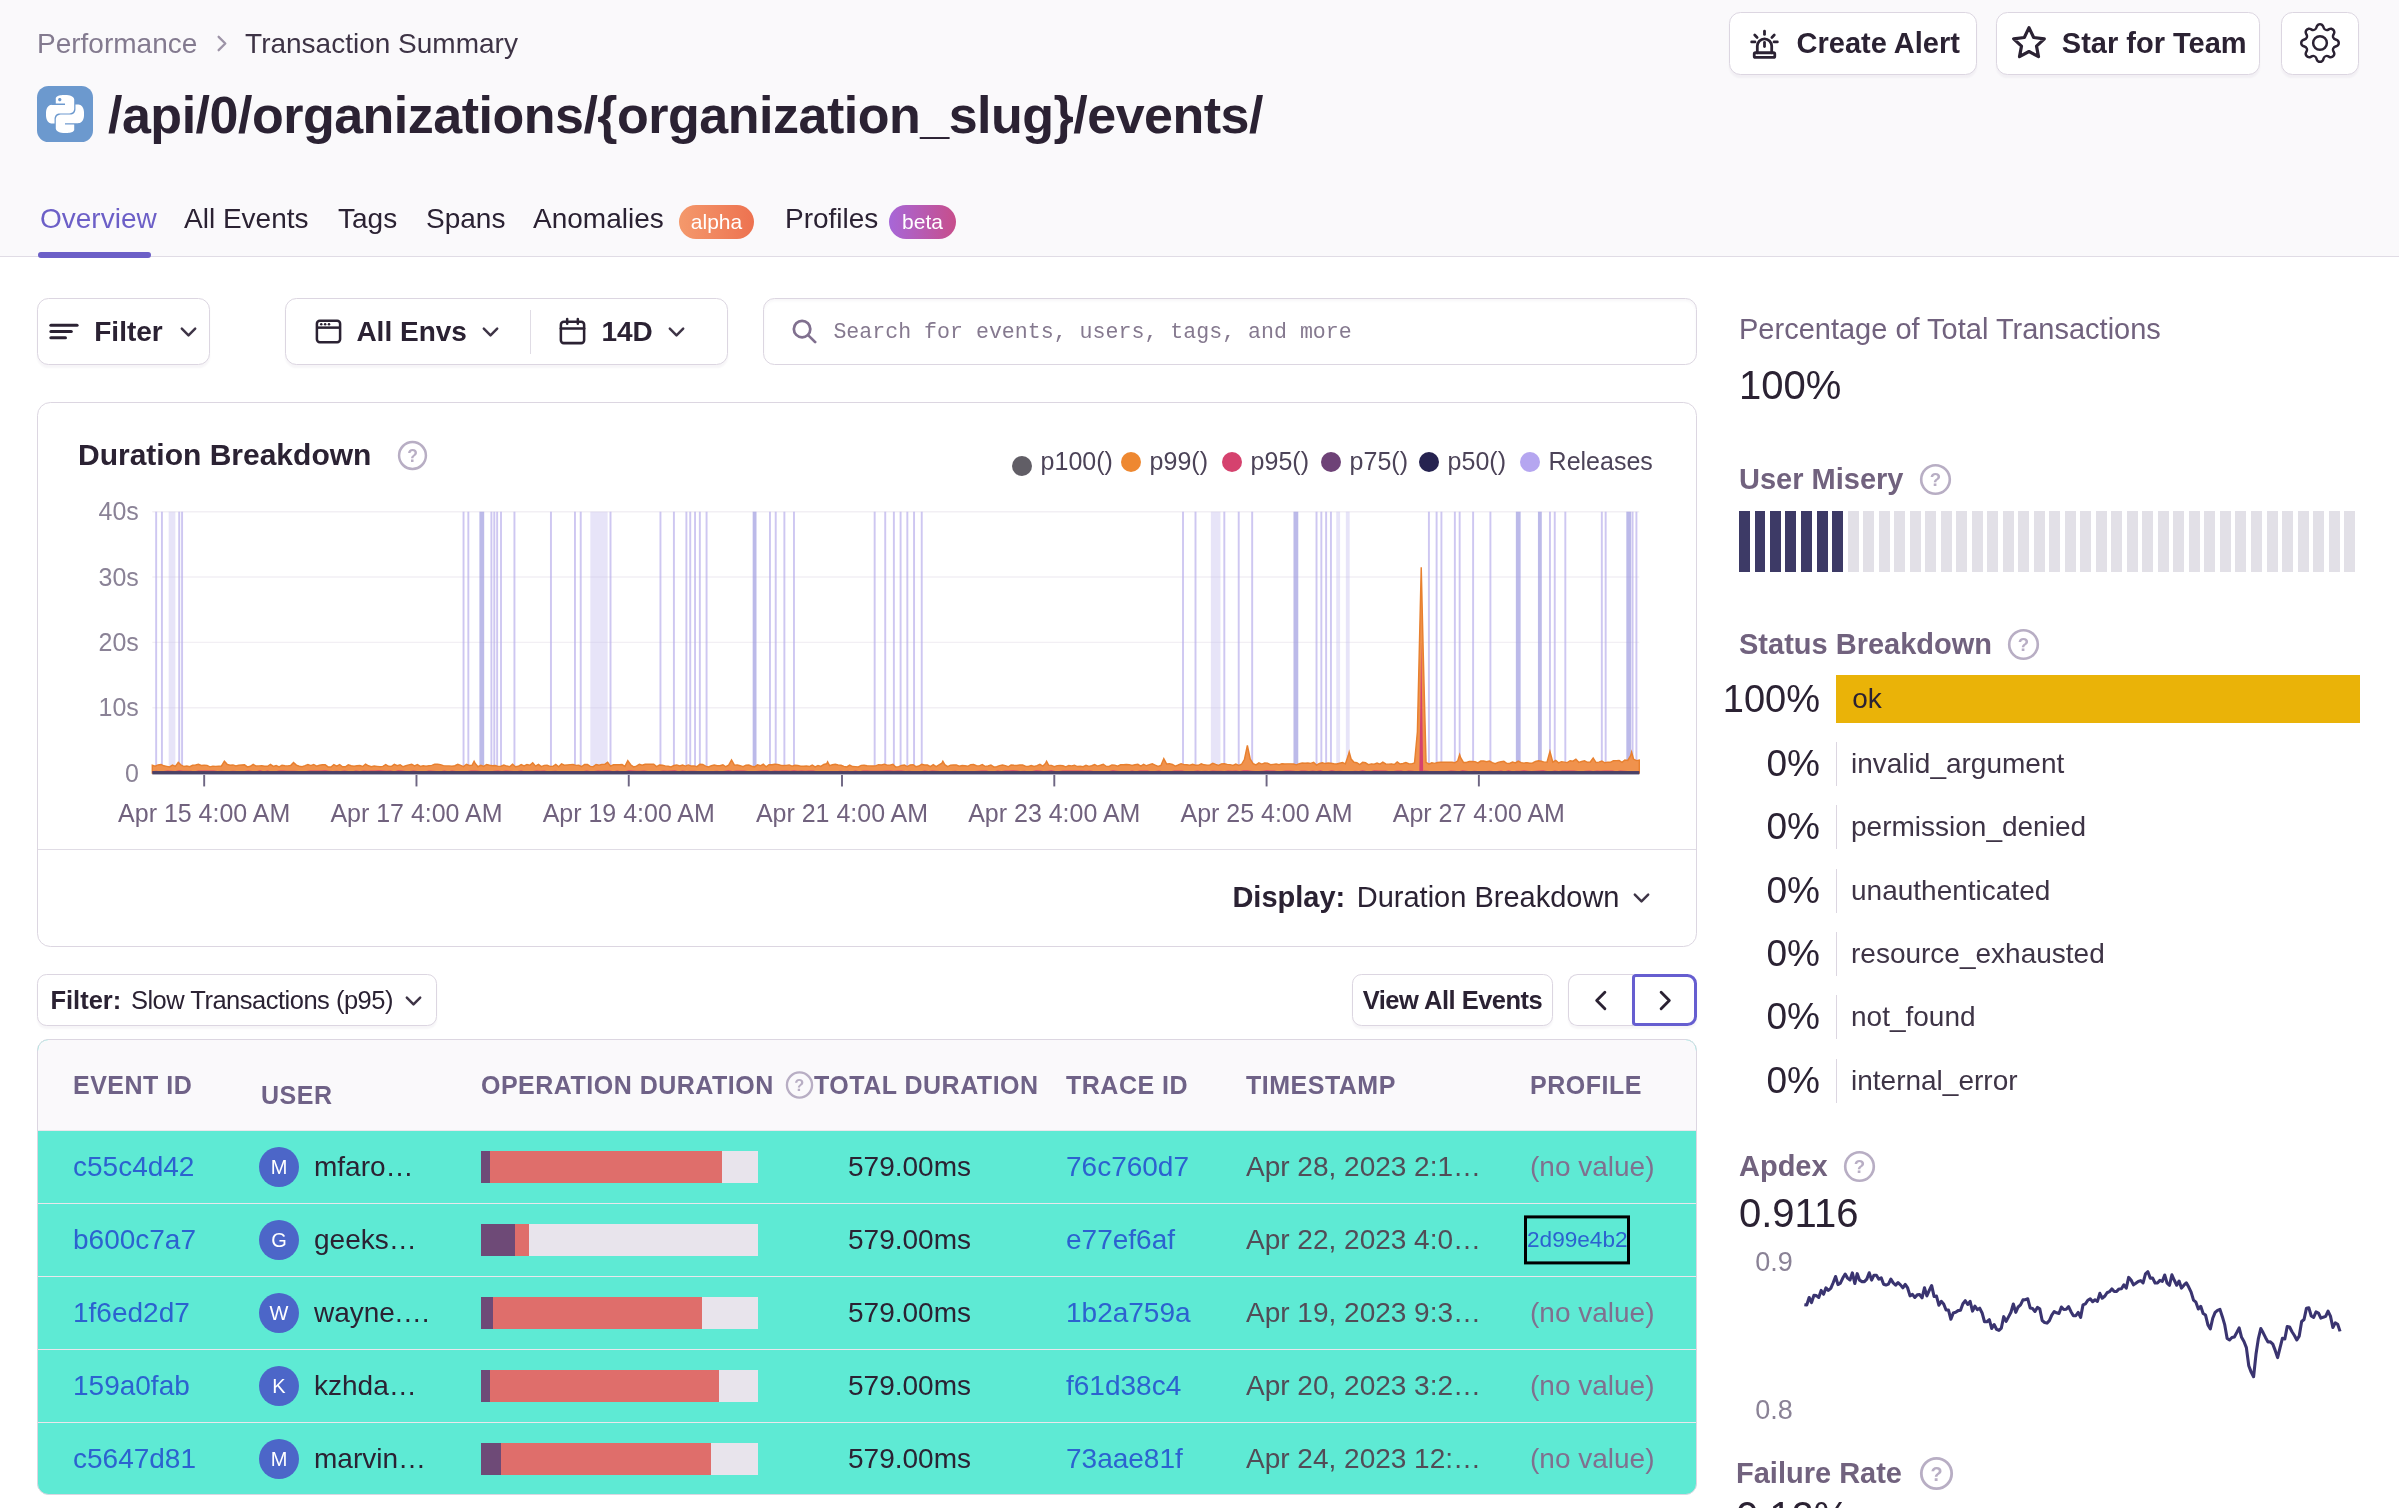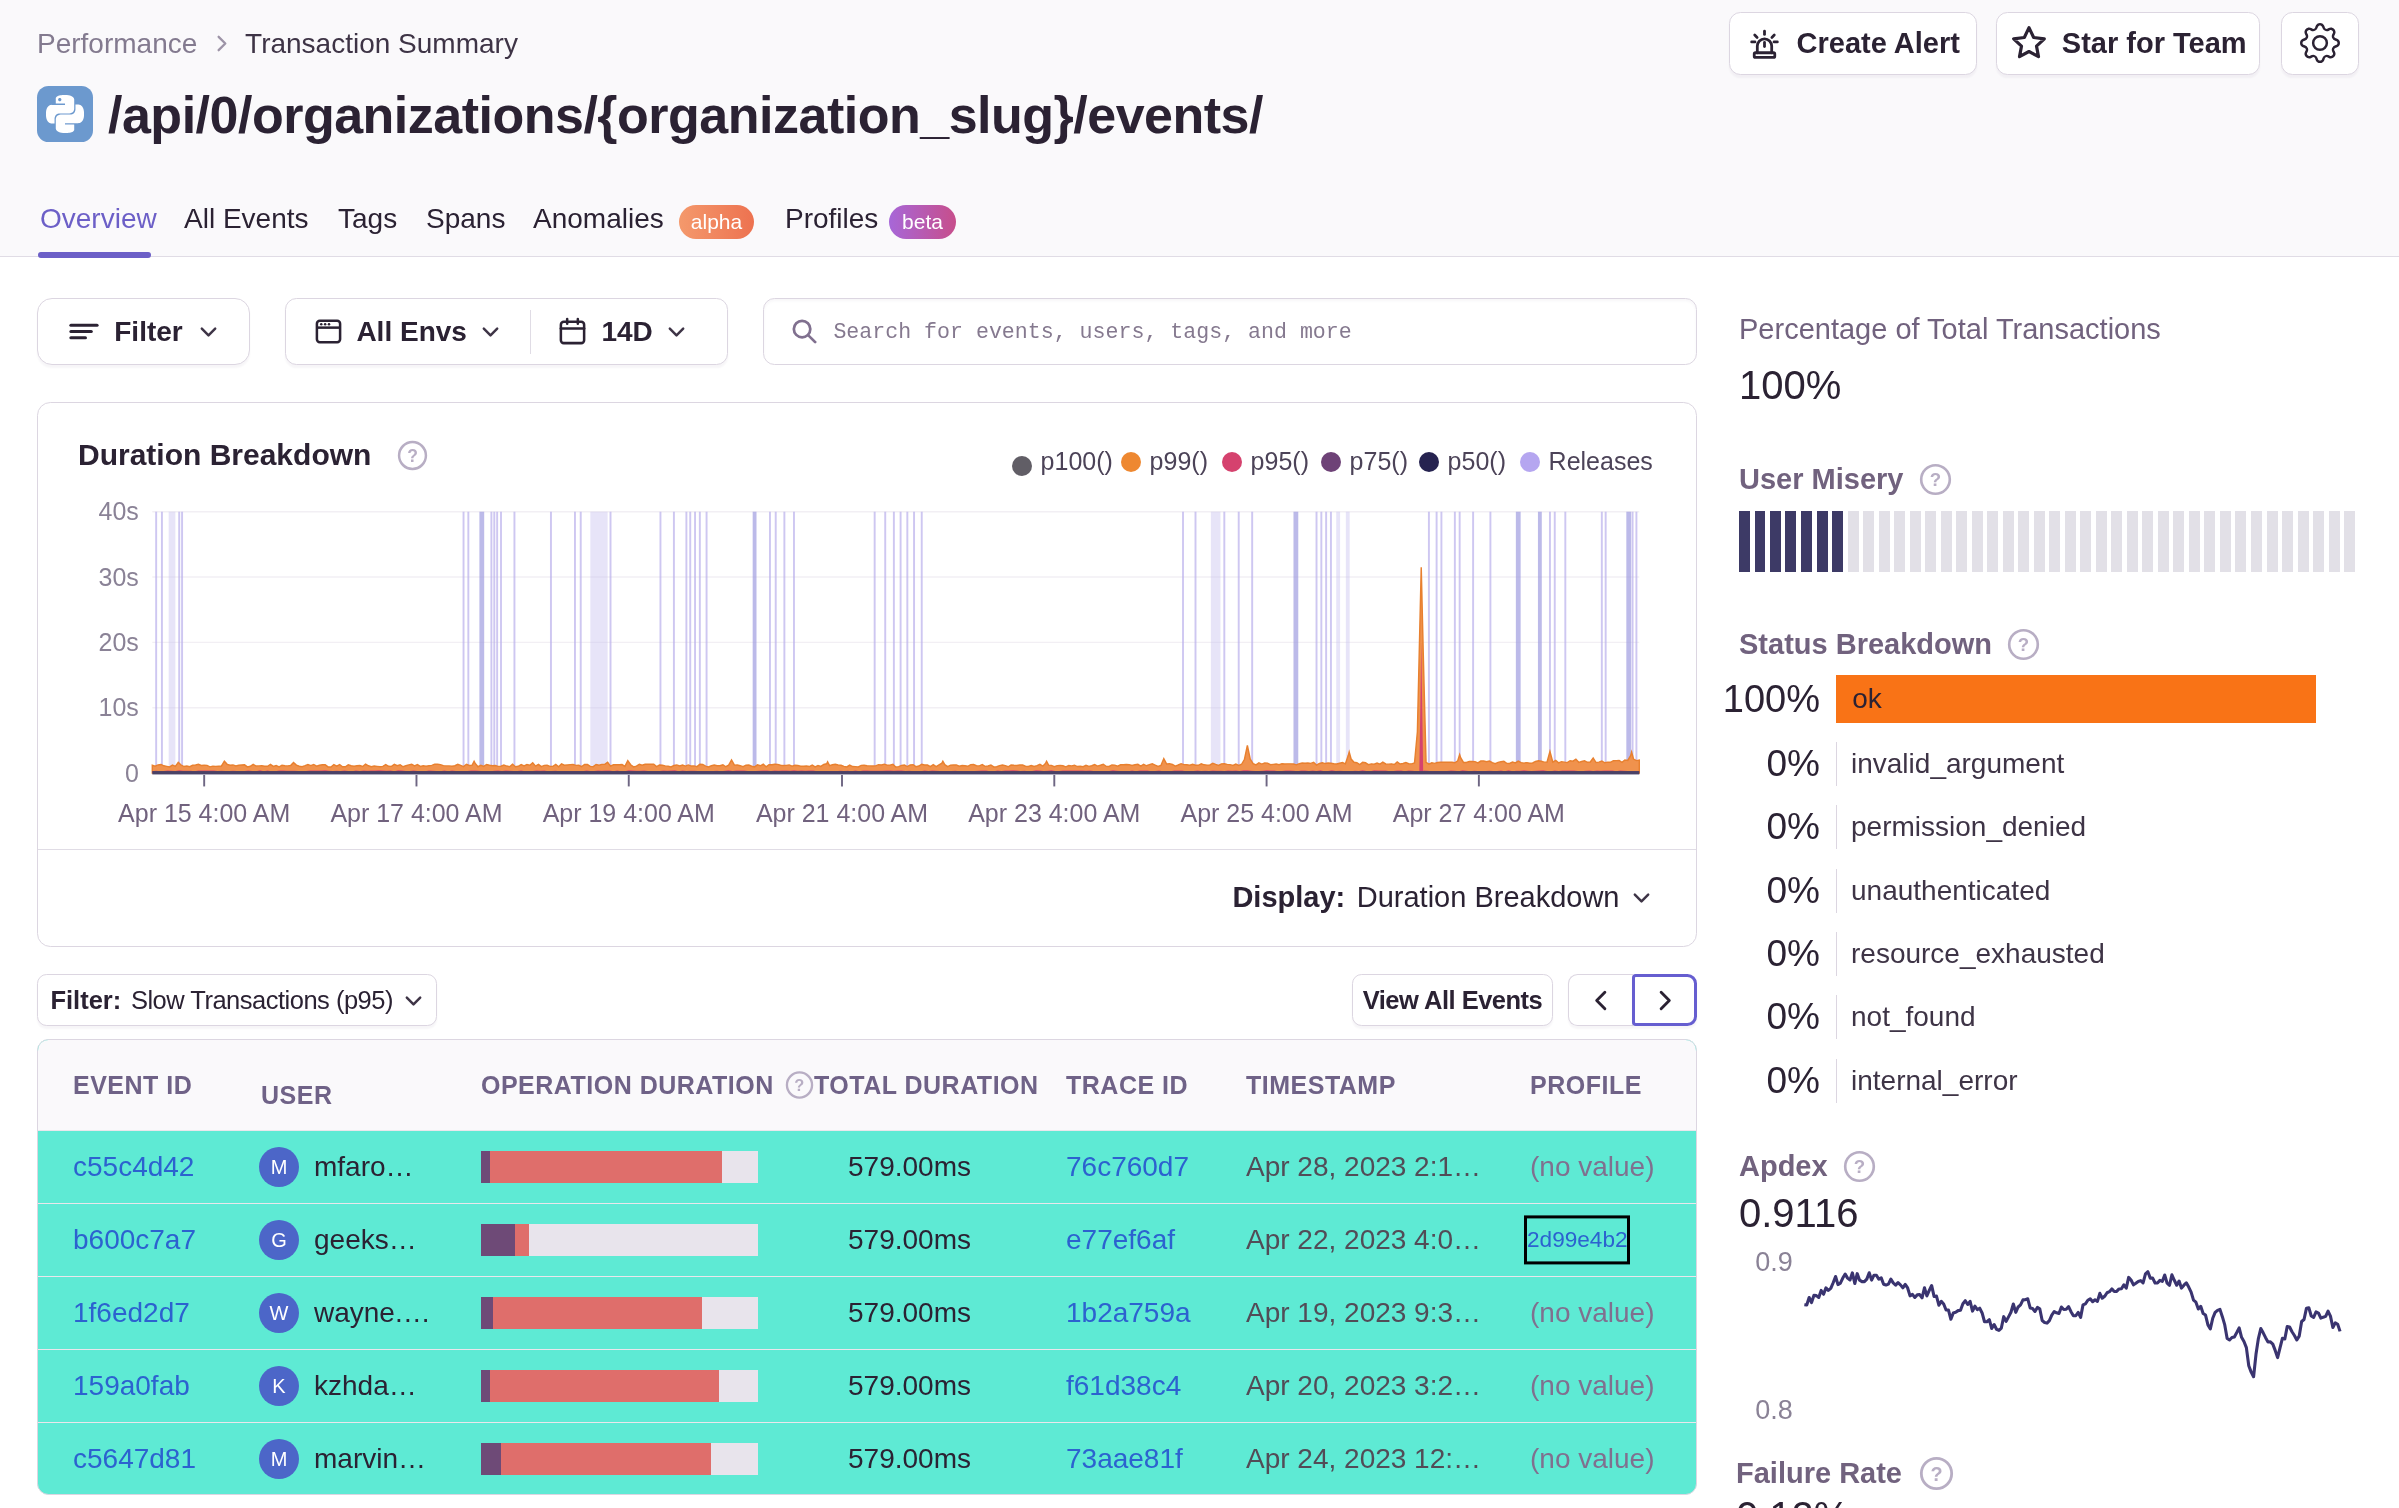--- a/index.html
+++ b/index.html
@@ -53,21 +53,21 @@
 <div style="position:absolute;left:40px;top:203px;font-size:28px;color:#6C5FC7;">Overview</div>
 <div style="position:absolute;left:184px;top:203px;font-size:28px;color:#2b2233;">All Events</div>
 <div style="position:absolute;left:338px;top:203px;font-size:28px;color:#2b2233;">Tags</div>
 <div style="position:absolute;left:426px;top:203px;font-size:28px;color:#2b2233;">Spans</div>
 <div style="position:absolute;left:533px;top:203px;font-size:28px;color:#2b2233;">Anomalies</div>
 <div style="position:absolute;left:679px;top:205px;width:75px;height:34px;border-radius:17.3px;background:linear-gradient(90deg,#f4996c,#ed7250);color:#fff;font-size:21px;display:flex;align-items:center;justify-content:center;">alpha</div>
 <div style="position:absolute;left:785px;top:203px;font-size:28px;color:#2b2233;">Profiles</div>
 <div style="position:absolute;left:889px;top:205px;width:67px;height:34px;border-radius:17.3px;background:linear-gradient(90deg,#a767d8,#c74e8b);color:#fff;font-size:21px;display:flex;align-items:center;justify-content:center;">beta</div>
 <div style="position:absolute;left:38px;top:252px;width:113px;height:5.8px;border-radius:2.9px;background:#6C5FC7;"></div>
 
-<div class="btn" style="left:37px;top:298px;width:213px;height:67px;gap:15.4px;border-radius:15px;">
+<div class="btn" style="left:37px;top:298px;width:173px;height:67px;gap:15.4px;">
     <svg width="31" height="31" viewBox="0 0 32 32" stroke="#2b2233" stroke-width="3.2" stroke-linecap="round">
       <path d="M3 9.5 h27"></path>
       <path d="M3 16 h21"></path>
       <path d="M3 22.5 h15"></path>
     </svg>
     <span style="font-size:28px;font-weight:bold;color:#2b2233;">Filter</span>
     <svg width="21" height="21" viewBox="0 0 22 22" fill="none" stroke="#3e3446" stroke-width="2.6" stroke-linecap="round" stroke-linejoin="round">
       <path d="M4 8 L11 15 L18 8"></path>
     </svg>
   </div>
@@ -408,21 +408,21 @@
 
 <div style="position:absolute;left:1739px;top:628px;display:flex;align-items:center;gap:15.4px;">
     <span style="font-size:29px;font-weight:bold;color:#71627e;">Status Breakdown</span>
     <svg width="33" height="33" viewBox="0 0 30 30">
       <circle cx="15" cy="15" r="13" fill="none" stroke="#b8aec4" stroke-width="2.4"></circle>
       <text x="15" y="21" text-anchor="middle" font-family="Liberation Sans" font-size="17" font-weight="bold" fill="#b8aec4">?</text>
     </svg>
   </div>
 <div style="position:absolute;left:1710px;top:675px;width:653px;height:48px;">
   <div style="position:absolute;left:0;width:110px;text-align:right;top:50%;transform:translateY(-50%);font-size:38px;color:#2b2233;">100%</div>
-  <div style="position:absolute;left:126px;top:0;width:480px;height:48px;background:#f97316;display:flex;align-items:center;padding-left:16.3px;font-size:28px;color:#2b2233;">ok</div>
+  <div style="position:absolute;left:126px;top:0;width:524px;height:48px;background:#eab308;display:flex;align-items:center;padding-left:16.3px;font-size:28px;color:#2b2233;">ok</div>
 </div>
 <div style="position:absolute;left:1710px;top:740px;width:653px;height:48px;">
   <div style="position:absolute;left:0;width:110px;text-align:right;top:50%;transform:translateY(-50%);font-size:37px;color:#2b2233;">0%</div>
   <div style="position:absolute;left:126px;top:1.9px;bottom:1.9px;width:1px;background:#dcd6e1;"></div>
   <div style="position:absolute;left:141px;top:50%;transform:translateY(-50%);font-size:28px;color:#3e3446;">invalid_argument</div>
 </div>
 <div style="position:absolute;left:1710px;top:803px;width:653px;height:48px;">
   <div style="position:absolute;left:0;width:110px;text-align:right;top:50%;transform:translateY(-50%);font-size:37px;color:#2b2233;">0%</div>
   <div style="position:absolute;left:126px;top:1.9px;bottom:1.9px;width:1px;background:#dcd6e1;"></div>
   <div style="position:absolute;left:141px;top:50%;transform:translateY(-50%);font-size:28px;color:#3e3446;">permission_denied</div>

